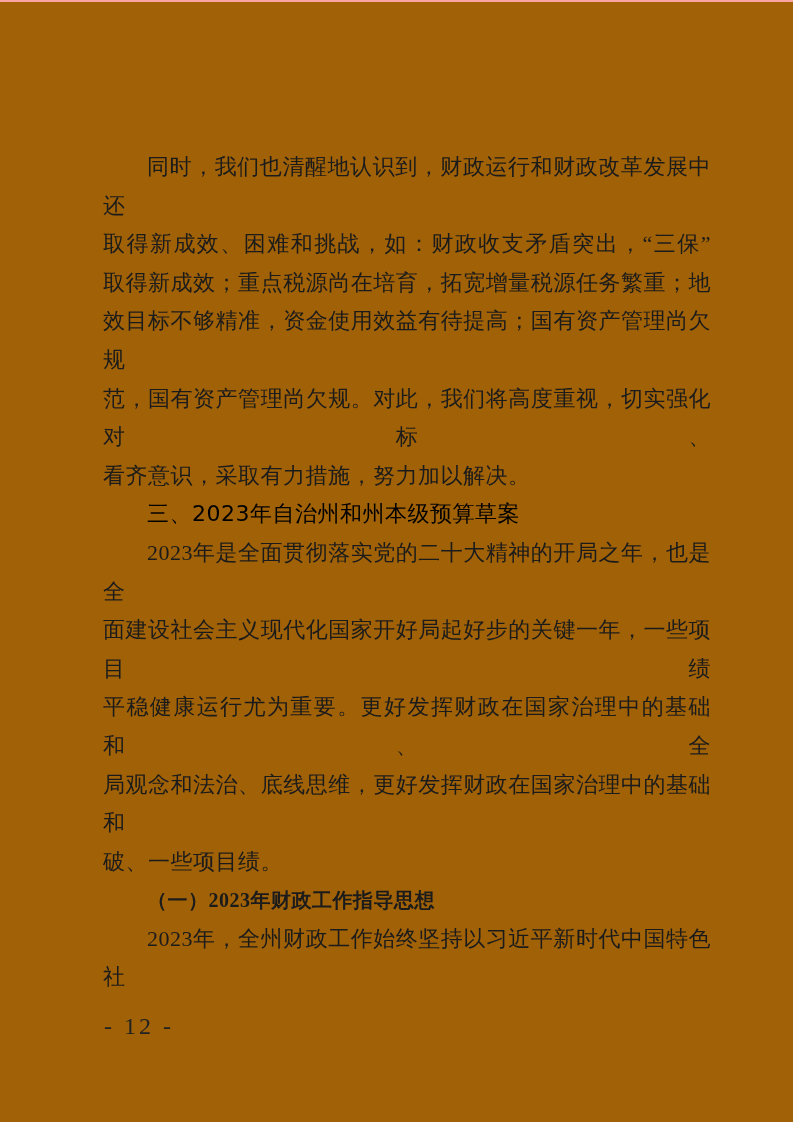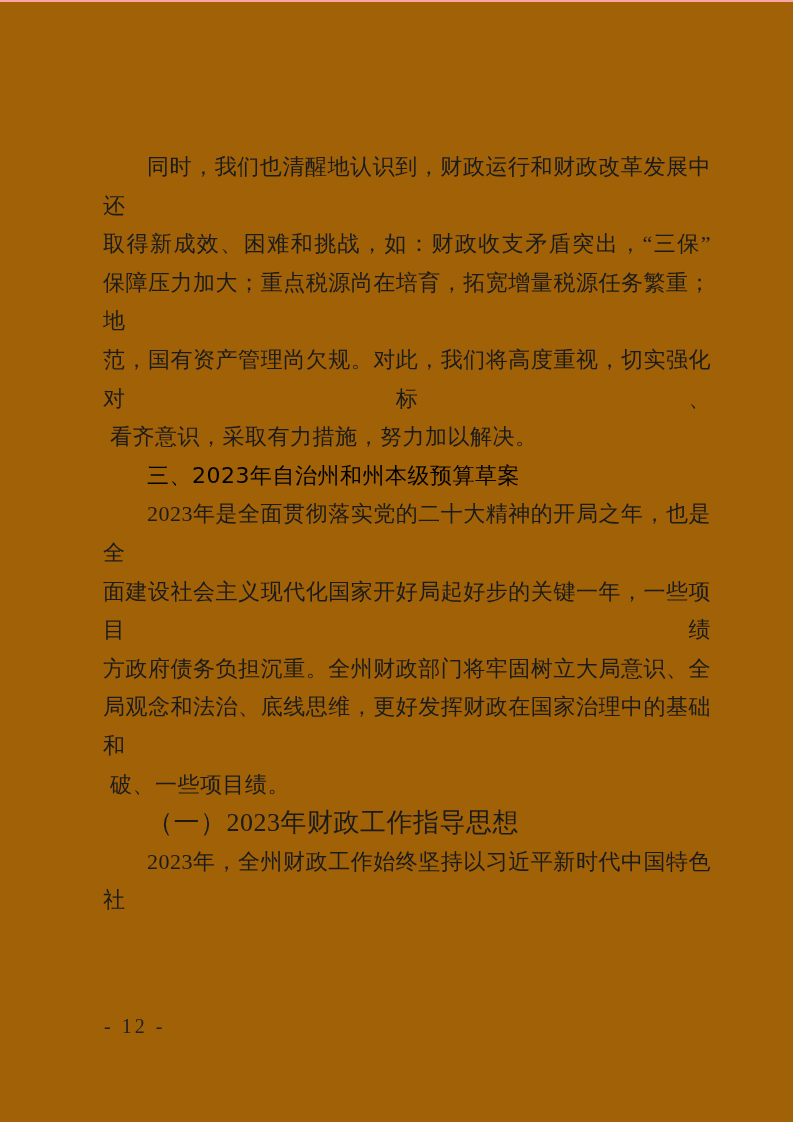--- a/index.html
+++ b/index.html
@@ -31,74 +31,74 @@
   
   .just {
     text-align: justify;
     text-align-last: justify;
     text-justify: inter-character;
   }
   
   .end {
     text-align: left;
     text-align-last: left;
-    margin-left: 7px;
   }
   
   .indent {
     text-indent: 44px;
   }
   .heading {
     font-size: 22px;
     line-height: 38.6px;
     font-weight: normal;
     font-family: "DejaVu Sans", "Liberation Sans", sans-serif;
     text-indent: 44px;
     letter-spacing: 0.5px;
     color: #000000;
   }
   .subheading {
-    font-size: 26px;
+    font-size: 20px;
     line-height: 38.6px;
-    font-weight: normal;
+    font-weight: bold;
     text-indent: 44px;
     letter-spacing: 0.5px;
     color: #1b1b1b;
   }
   .page-number {
     position: absolute;
     left: 104px;
     top: 1012px;
-    font-size: 20px;
+    font-size: 24px;
     line-height: 24px;
     letter-spacing: 3px;
     color: #222222;
     font-family: "Liberation Serif", serif;
   }
 </style>
 </head>
 <body>
 
 <div class="page">
   <div class="content">
 
     <div class="paragraph">
       <div class="line just indent">同时，我们也清醒地认识到，财政运行和财政改革发展中还</div>
       <div class="line just">取得新成效、困难和挑战，如：财政收支矛盾突出，“三保”</div>
-      <div class="line just">保障压力加大；重点税源尚在培育，拓宽增量税源任务繁重；地</div>
+      <div class="line just">取得新成效；重点税源尚在培育，拓宽增量税源任务繁重；地</div>
+      <div class="line just">效目标不够精准，资金使用效益有待提高；国有资产管理尚欠规</div>
       <div class="line just">范，国有资产管理尚欠规。对此，我们将高度重视，切实强化对标、</div>
       <div class="line end">看齐意识，采取有力措施，努力加以解决。</div>
     </div>
 
     <div class="heading">三、2023年自治州和州本级预算草案</div>
 
     <div class="paragraph">
       <div class="line just indent">2023年是全面贯彻落实党的二十大精神的开局之年，也是全</div>
       <div class="line just">面建设社会主义现代化国家开好局起好步的关键一年，一些项目绩</div>
-      <div class="line just">方政府债务负担沉重。全州财政部门将牢固树立大局意识、全</div>
+      <div class="line just">平稳健康运行尤为重要。更好发挥财政在国家治理中的基础和、全</div>
       <div class="line just">局观念和法治、底线思维，更好发挥财政在国家治理中的基础和</div>
       <div class="line end">破、一些项目绩。</div>
     </div>
 
     <div class="subheading">（一）2023年财政工作指导思想</div>
 
     <div class="paragraph">
       <div class="line just indent">2023年，全州财政工作始终坚持以习近平新时代中国特色社</div>
 
     </div>

